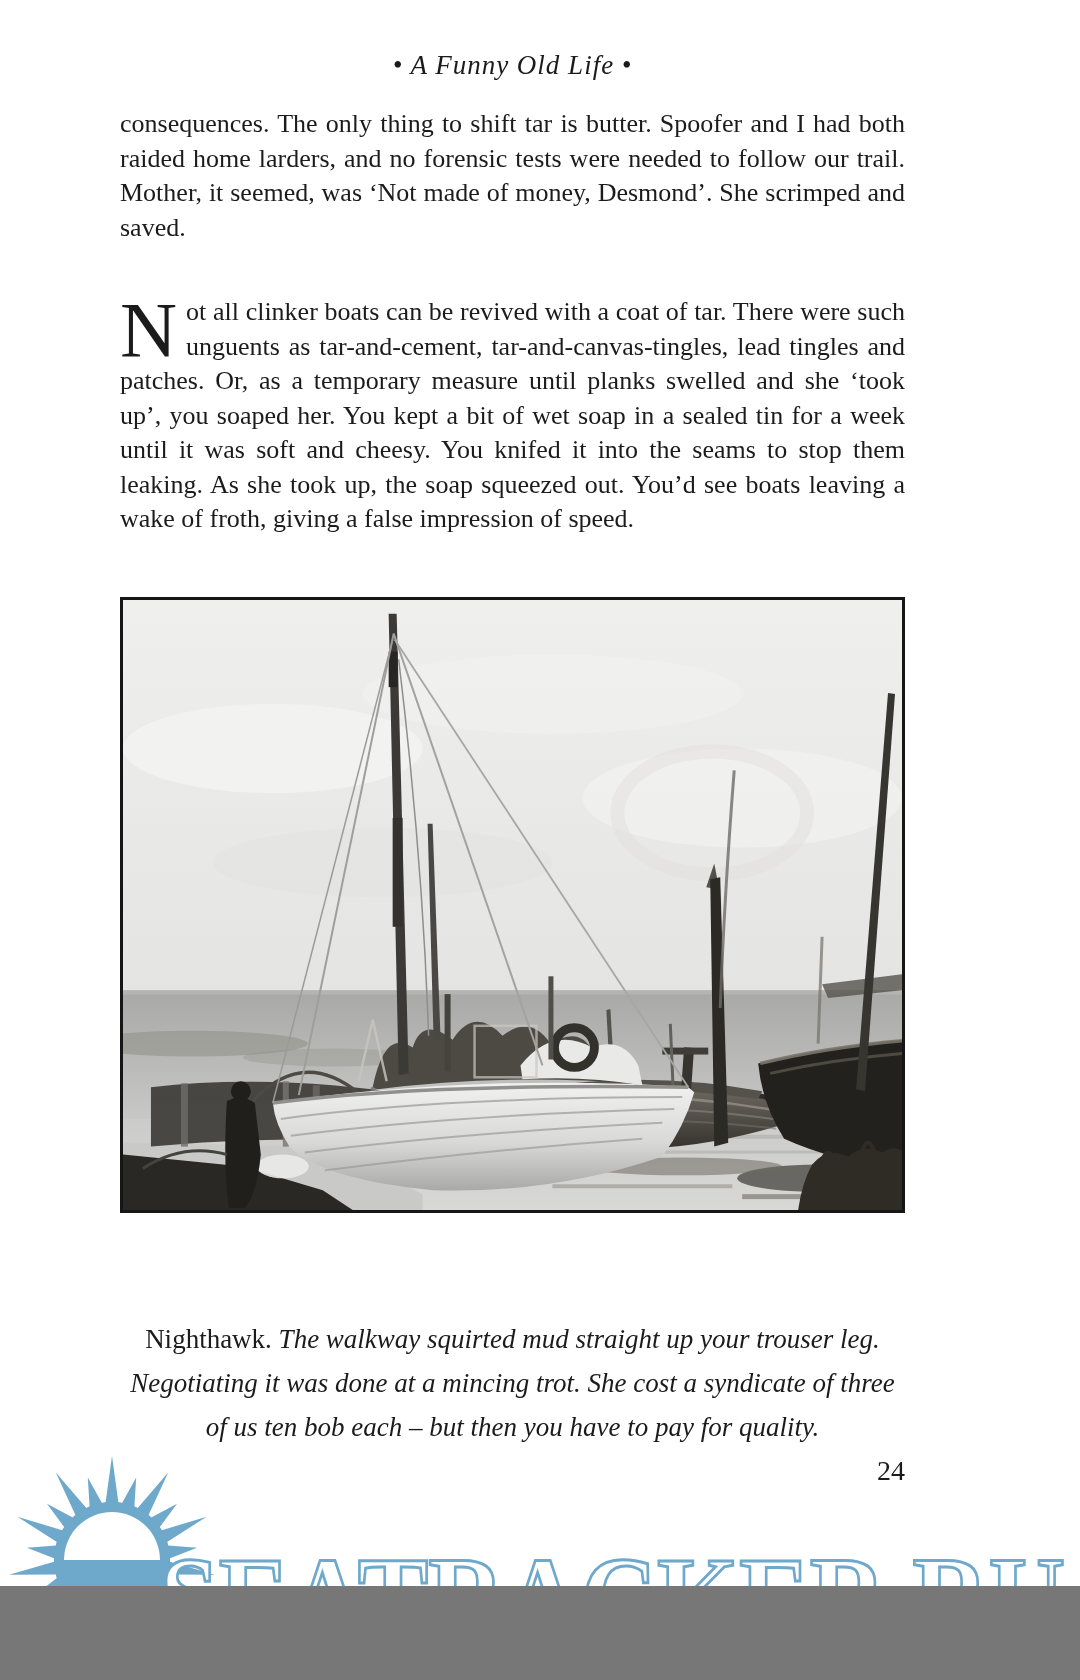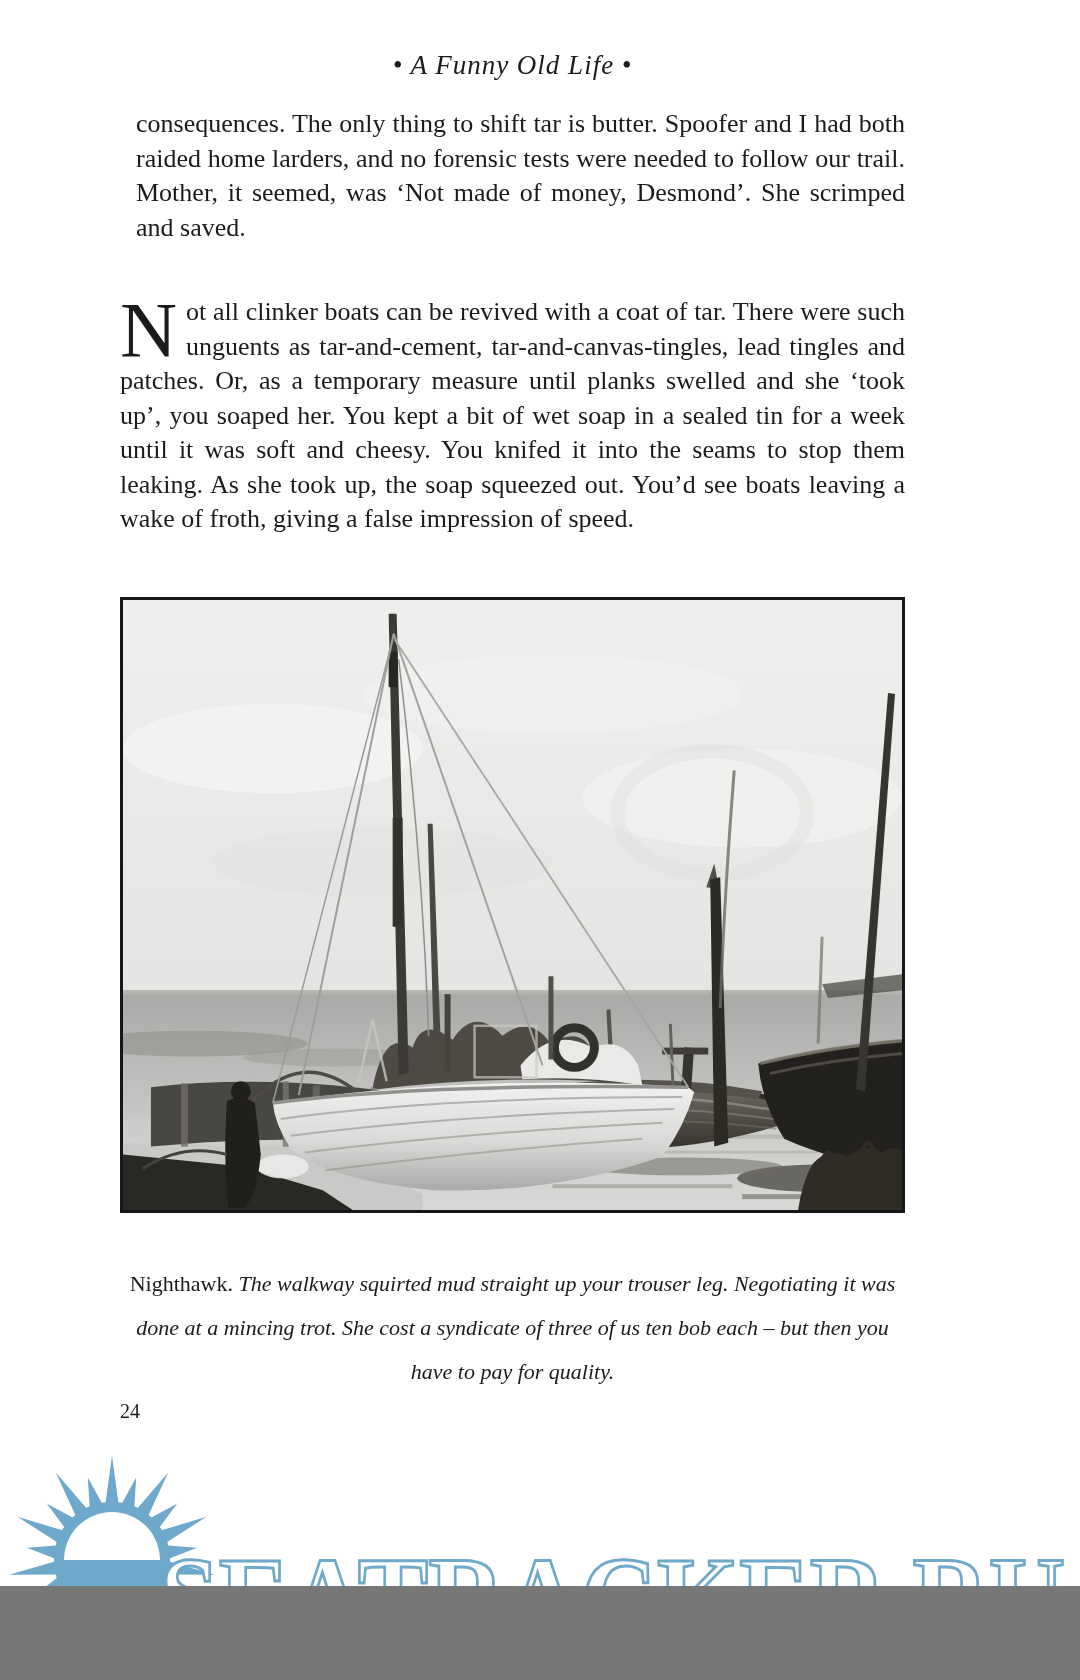--- a/index.html
+++ b/index.html
@@ -7,37 +7,37 @@
     position:relative;width:1080px;height:1586px;margin:0 auto;
     background:#ffffff;overflow:hidden;
     font-family:"Liberation Serif","DejaVu Serif",serif;color:#1b1b1b;
   }
   .content{margin-left:120px;width:785px;}
   .running-header{
     text-align:center;font-style:italic;font-size:27px;
     padding-top:50px;letter-spacing:1px;
   }
   .para{font-size:26px;line-height:34.5px;text-align:justify;margin:0;}
-  .p1{margin-top:26px;margin-left:16px;}
+  .p1{margin-top:26px;}
   .p2{margin-top:50px;}
   .dropcap{float:left;font-size:79px;line-height:60px;padding:5px 9px 0 0;font-weight:400;}
   .p3{text-indent:36px;}
   .boat-name{font-style:italic;}
   figure.photo{
     margin:60px 0 0 0;padding:0;width:779px;height:610px;
     border:3px solid #161616;background:#e9e9e7;
   }
   figure.photo svg{display:block;width:100%;height:100%;}
   .caption{
-    margin-top:49px;font-size:22px;line-height:44px;
+    margin-top:104px;font-size:27px;line-height:44px;
     font-style:italic;text-align:center;
   }
   .cap-lead{font-style:normal;}
   .page-number{
-    margin-top:6px;text-align:left;font-size:20px;
+    margin-top:6px;text-align:right;font-size:28px;
     position:relative;z-index:3;
   }
   .watermark{
     position:absolute;left:0;top:1402px;width:1080px;height:278px;
     z-index:2;pointer-events:none;
   }
   .watermark text{
     font-family:"Liberation Serif","DejaVu Serif",serif;
     font-weight:bold;
   }

